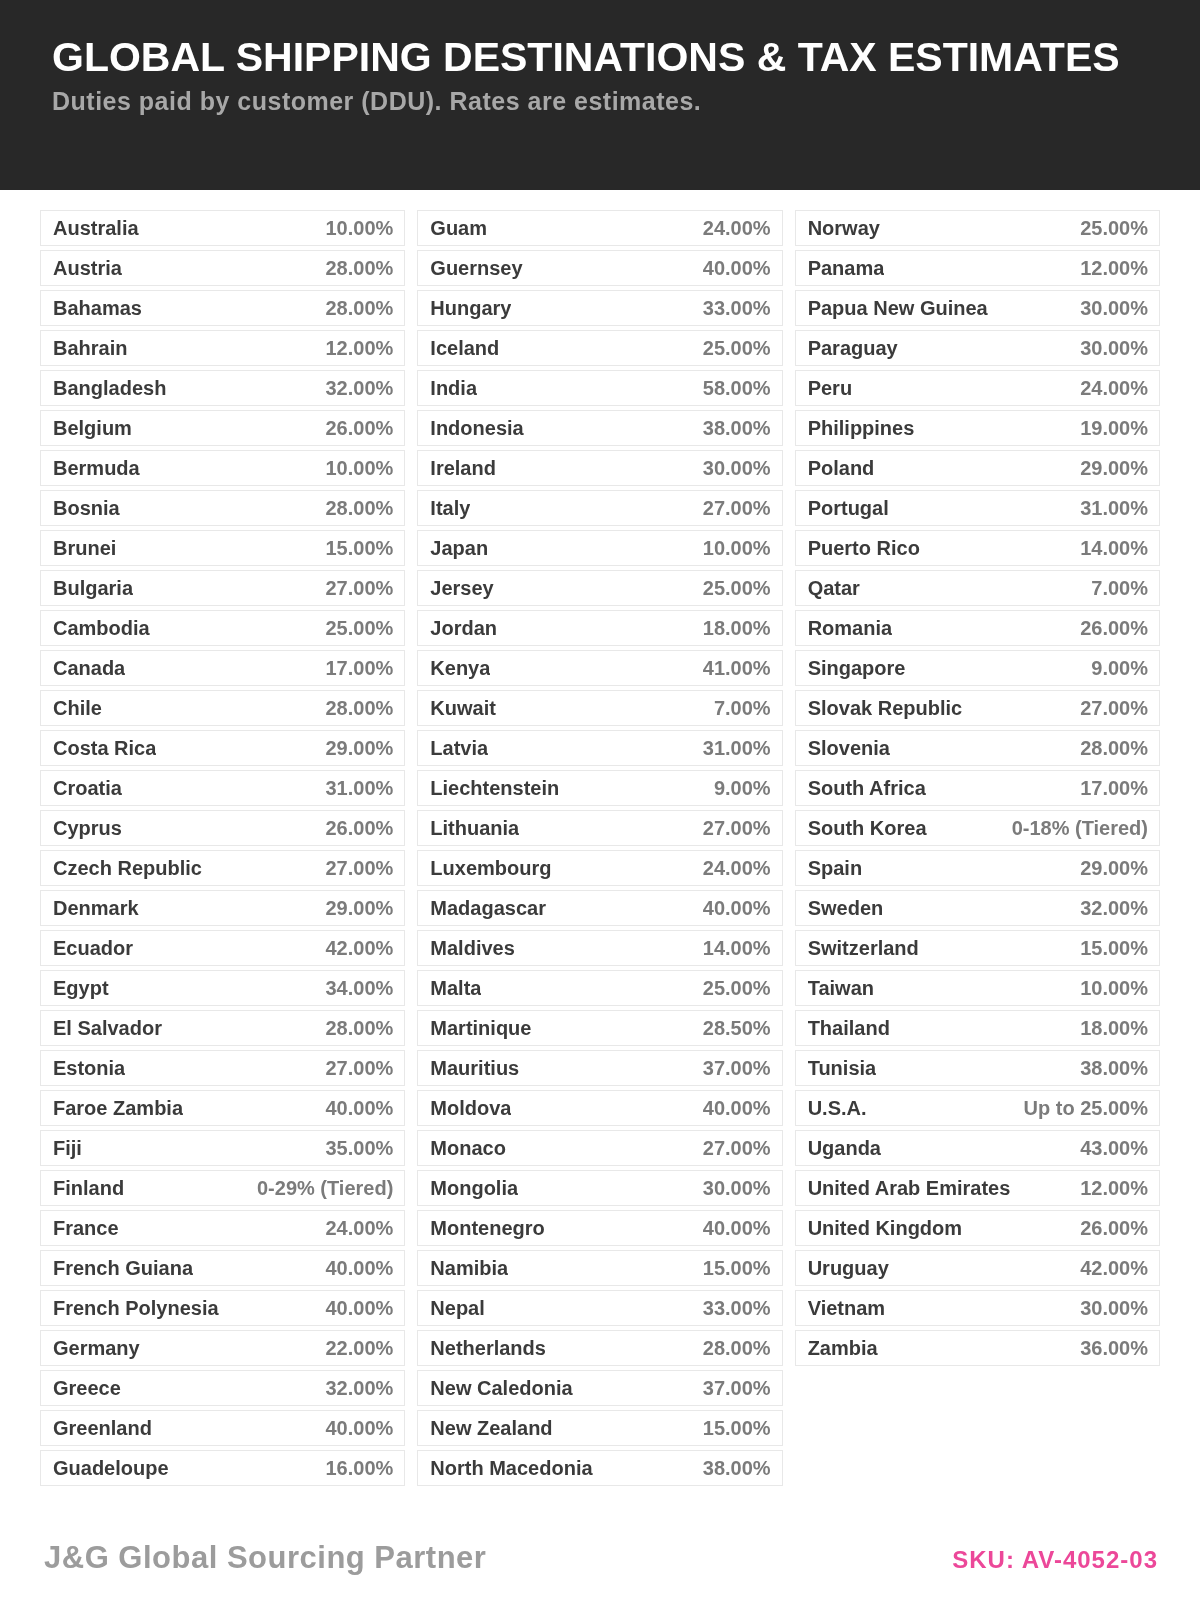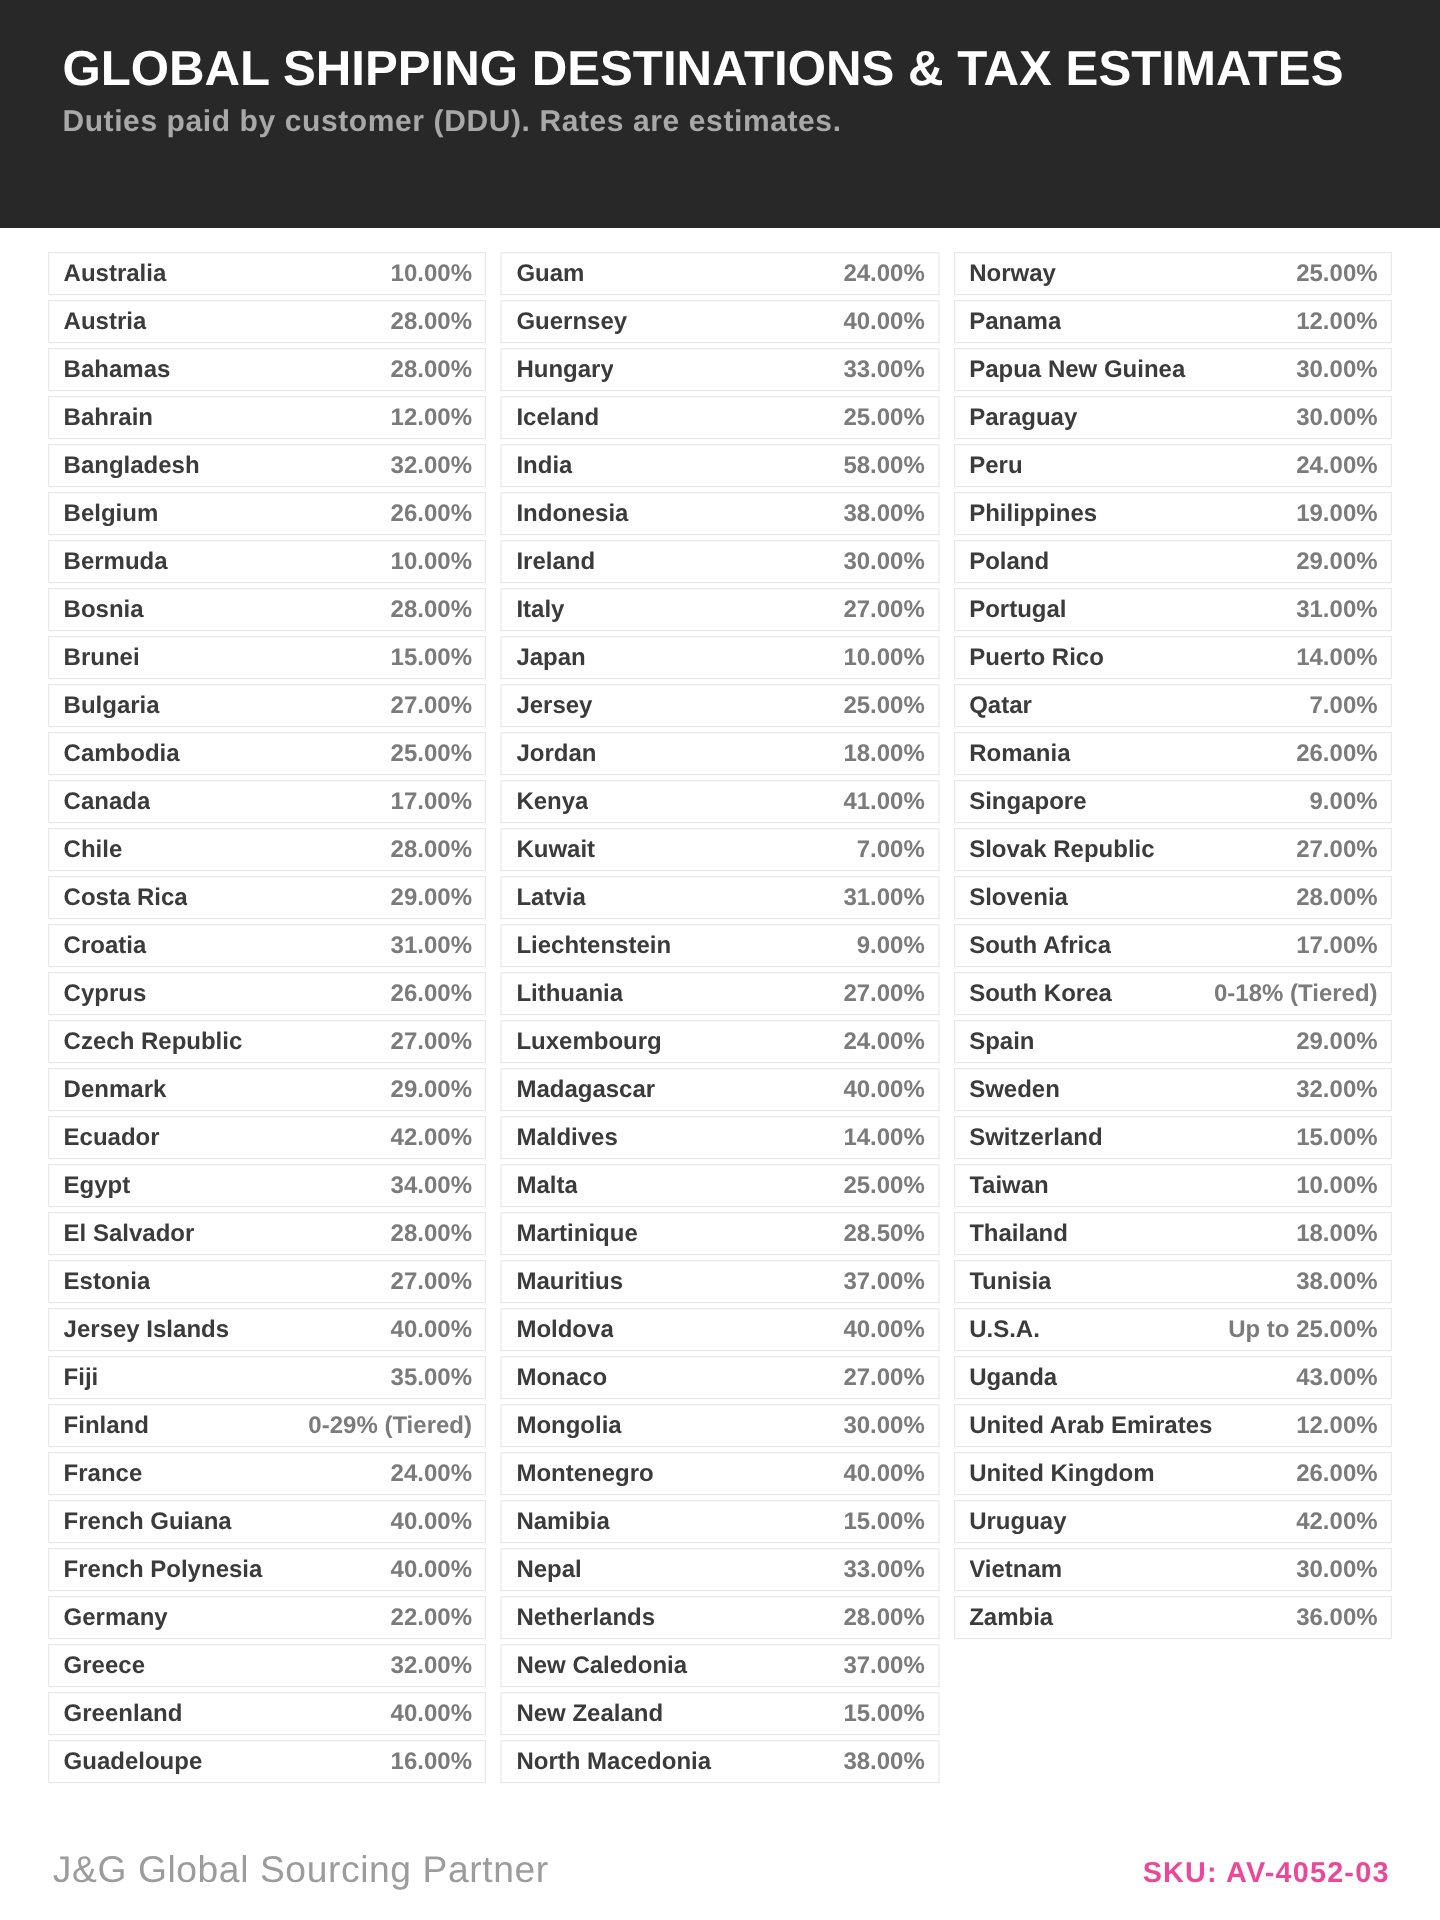--- a/index.html
+++ b/index.html
@@ -75,21 +75,21 @@
     right: 0;
     bottom: 24px;
     padding: 0 42px 0 44px;
     display: flex;
     justify-content: space-between;
     align-items: baseline;
   }
   .brand-name {
     color: #9c9c9c;
     font-size: 31px;
-    font-weight: 400;
+    font-weight: 700;
     letter-spacing: 0.5px;
   }
   .sku-label {
     color: #ec4899;
     font-size: 24px;
     font-weight: 700;
     letter-spacing: 1px;
   }
 </style>
 </head>
@@ -184,21 +184,21 @@
       </div>
       <div class="rate-row">
         <span class="country-name">El Salvador</span>
         <span class="tax-rate">28.00%</span>
       </div>
       <div class="rate-row">
         <span class="country-name">Estonia</span>
         <span class="tax-rate">27.00%</span>
       </div>
       <div class="rate-row">
-        <span class="country-name">Jersey Islands</span>
+        <span class="country-name">Faroe Zambia</span>
         <span class="tax-rate">40.00%</span>
       </div>
       <div class="rate-row">
         <span class="country-name">Fiji</span>
         <span class="tax-rate">35.00%</span>
       </div>
       <div class="rate-row">
         <span class="country-name">Finland</span>
         <span class="tax-rate">0-29% (Tiered)</span>
       </div>

